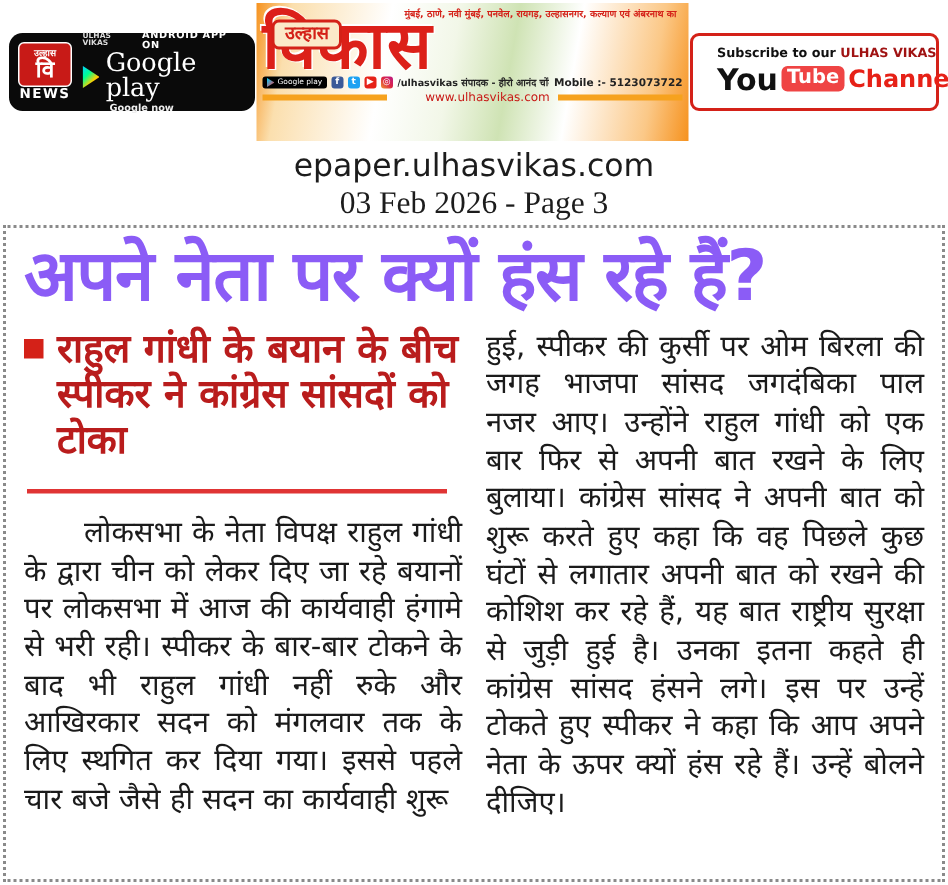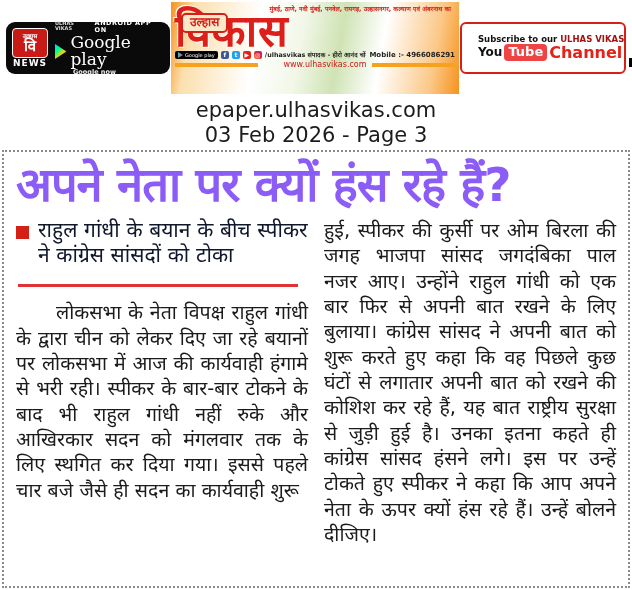--- a/index.html
+++ b/index.html
@@ -62,41 +62,41 @@
   .mh-webline .bar { flex:1; height:4px; background:#f6a21e; }
   .mh-web { color:#c81a17; font-size:8px; font-weight:normal;margin-left:20px; }
 
   
   .yt-badge { background:#fff; border:2px solid #d42118; border-radius:6px; display:flex;
               align-items:center; gap:5px; padding:3px 4px; height:52px; width:166px; flex:0 0 auto; }
   .yt-lines { display:flex; flex-direction:column; line-height:1.1;margin-left:12px; }
   .yt-l1 { font-size:8.5px; color:#111; font-weight:bold; white-space:nowrap; }
   .yt-l1 .brand { color:#a01313; }
   .yt-l2 { display:flex; align-items:center; gap:2px; font-weight:bold; }
-  .yt-you { color:#111; font-size:12px; }
+  .yt-you { color:#111; font-size:20px; }
   .yt-tube { background:#ef4444; color:#fff; font-size:13px; border-radius:4px; padding:0 4px; line-height:1.3; }
   .yt-channel { color:#e62117; font-size:16px; }
   .yt-badge .news-logo .nl-red { width:32px; height:28px; }
   .yt-badge .news-logo .nl-news { background:#000; padding:0 4px; font-size:8px; }
 
   
   .meta { text-align:center; color:#1c1c1c; line-height:1.18; margin-top:4px; }
   .meta .site { font-size:21px; }
-  .meta .datepage { font-size:21px; }
+  .meta .datepage { font-size:21px;font-family:Liberation Serif, serif; }
 
   
   .article { position:absolute; left:2px; right:2px; top:150px; bottom:2px;
              border:2px dotted #8a8a8a; padding:6px 12px 4px 12px; background:#fff; }
   .headline { color:#8b5cf6; font-weight:bold; font-size:47px; line-height:1.15;
               letter-spacing:-1px; white-space:nowrap; }
   .cols { display:flex; gap:16px; margin-top:6px; }
   .col { width:50%; }
   .subhead { display:flex; gap:9px; align-items:flex-start; }
   .subhead .bullet { width:13px; height:13px; background:#d42118; margin-top:8px; flex:0 0 auto; }
-  .subhead .sh-text { color:#0f172a; font-weight:normal; font-size:21px; line-height:1.17; }
+  .subhead .sh-text { color:#b91c1c; font-weight:bold; font-size:26px; line-height:1.17; }
   .red-rule { height:3px; background:#e03434; margin:17px 2px 13px 2px; width:96%; }
   .bodytext { color:#1b1b1b; font-size:19.5px; line-height:1.3; text-align:justify; }
   .bodytext.indent { text-indent:40px; }
 </style>
 </head>
 <body>
 
 <div class="page">
 
   <div class="header-row">
@@ -126,21 +126,21 @@
       <div class="mh-topline">मुंबई, ठाणे, नवी मुंबई, पनवेल, रायगड़, उल्हासनगर, कल्याण एवं अंबरनाथ का</div>
       <div class="mh-chip">उल्हास</div>
       <div class="mh-logo">विकास</div>
       <div class="mh-info">
         <span class="mh-gp"><span class="tri"></span>Google play</span>
         <span class="soc fb">f</span>
         <span class="soc tw">t</span>
         <span class="soc yt">▶</span>
         <span class="soc ig">◎</span>
         <span class="mh-handle">/ulhasvikas संपादक - हीरो आनंद चोंदा (MA.LLB)</span>
-        <span class="mh-mobile">Mobile :- 4966086291</span>
+        <span class="mh-mobile">Mobile :- 5123073722</span>
       </div>
       <div class="mh-webline">
         <span class="bar"></span>
         <span class="mh-web">www.ulhasvikas.com</span>
         <span class="bar"></span>
       </div>
     </div>
 
     <div class="yt-badge">
       <div class="yt-lines">

